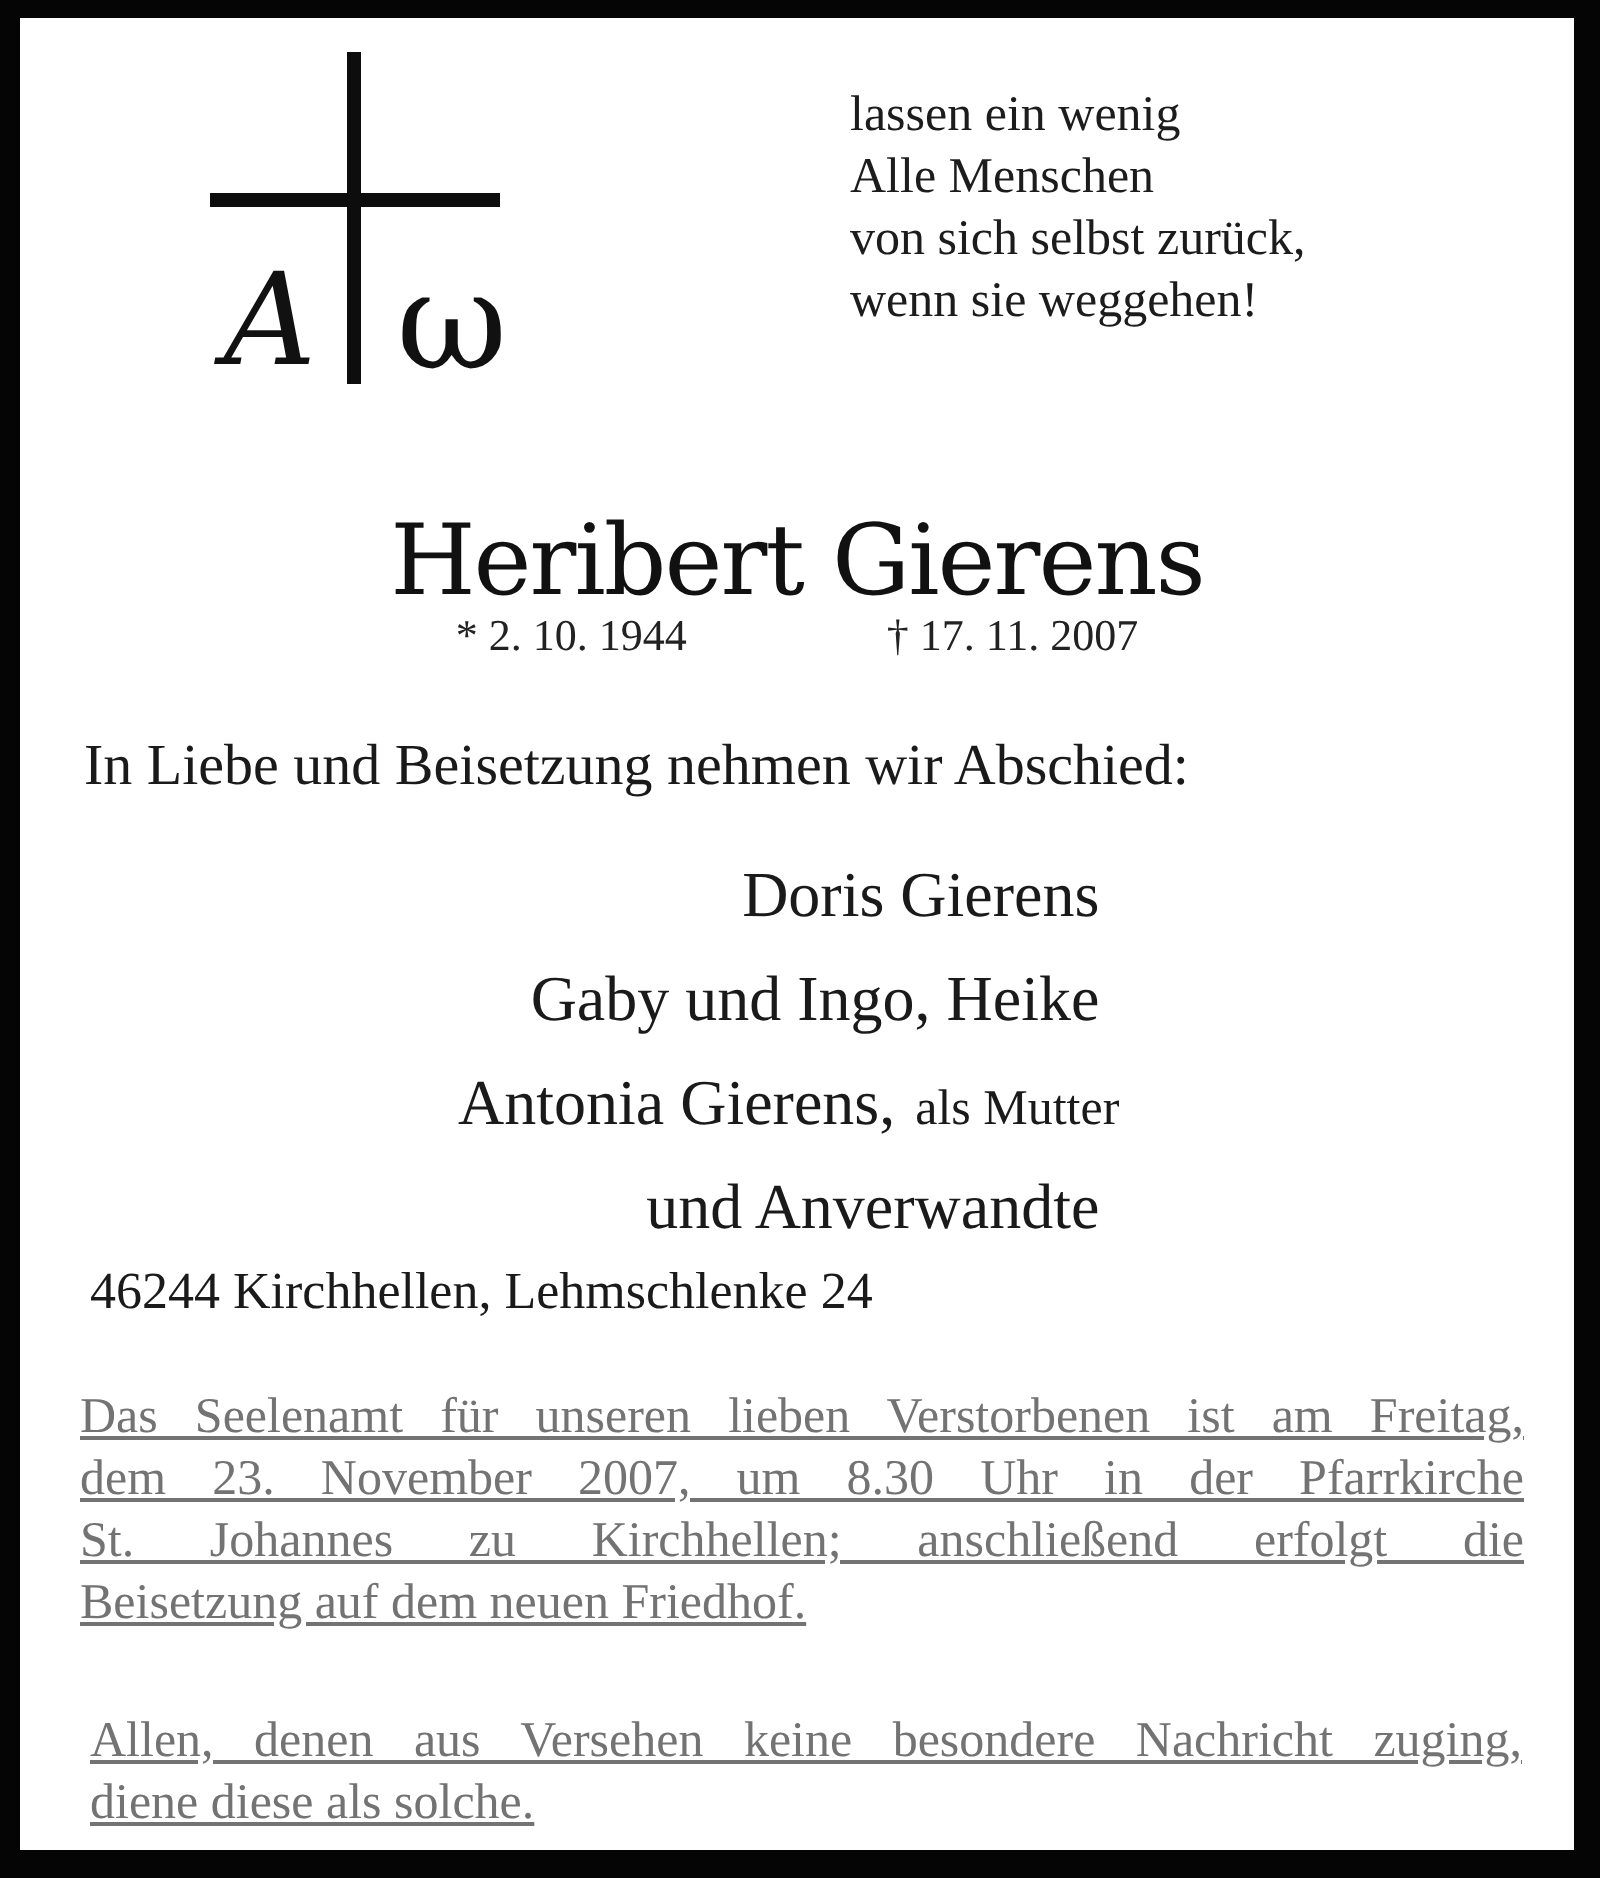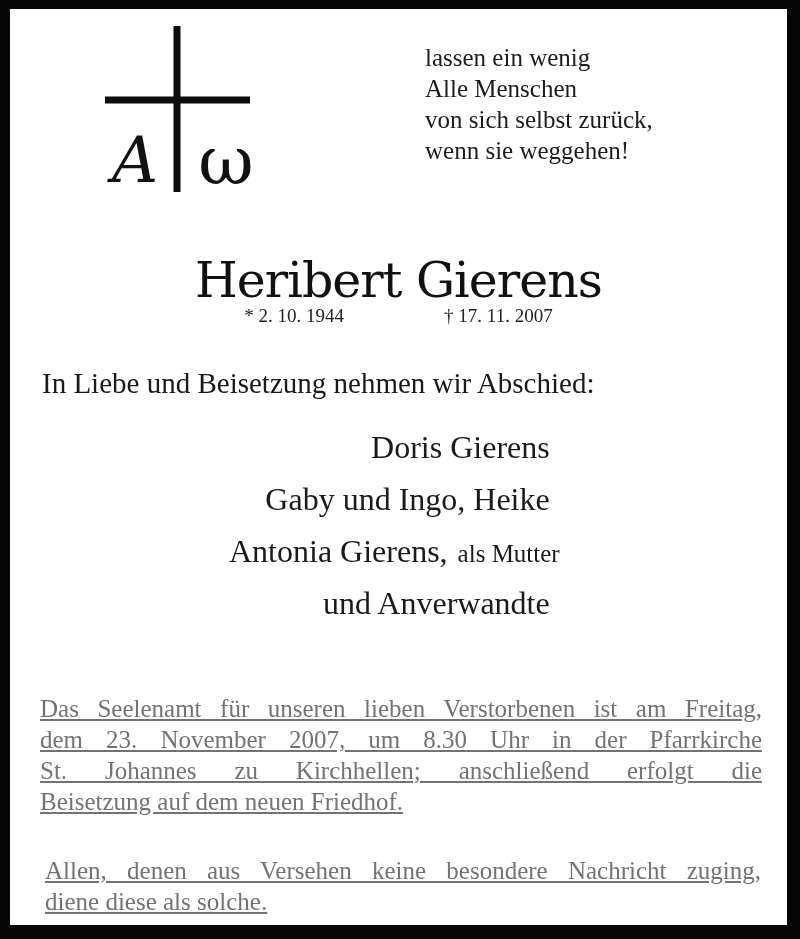--- a/index.html
+++ b/index.html
@@ -53,21 +53,21 @@
     margin-top: 28px;
   }
   
   .dates {
     position: absolute;
     left: 0; top: 296px;
     width: 100%;
     display: flex;
     justify-content: center;
     gap: 100px;
-    font-size: 19px;
+    font-size: 22px;
     color: #222222;
   }
   
   .intro {
     position: absolute;
     left: 32px; top: 358px;
     font-size: 29px;
     white-space: nowrap;
   }
   
@@ -148,20 +148,21 @@
         <span>Gaby und Ingo, Heike</span><span class="mourner-suffix"></span>
       </div>
       <div class="mourner-row">
         <span>Antonia Gierens,</span><span class="mourner-suffix">als Mutter</span>
       </div>
       <div class="mourner-row">
         <span>und Anverwandte</span><span class="mourner-suffix"></span>
       </div>
     </div>
 
+    <div class="address">46244 Kirchhellen, Lehmschlenke 24</div>
 
     <div class="para para-service">
       <div class="pline just">Das Seelenamt für unseren lieben Verstorbenen ist am Freitag,</div>
       <div class="pline just">dem 23. November 2007, um 8.30 Uhr in der Pfarrkirche</div>
       <div class="pline just">St. Johannes zu Kirchhellen; anschließend erfolgt die</div>
       <div class="pline">Beisetzung auf dem neuen Friedhof.</div>
     </div>
 
     <div class="para para-closing">
       <div class="pline just">Allen, denen aus Versehen keine besondere Nachricht zuging,</div>

